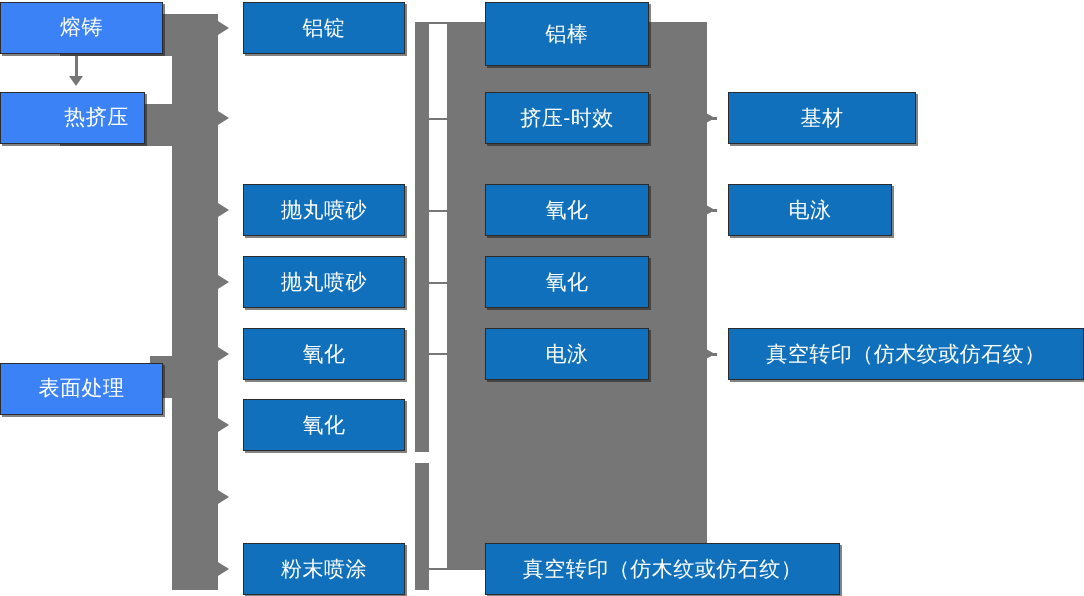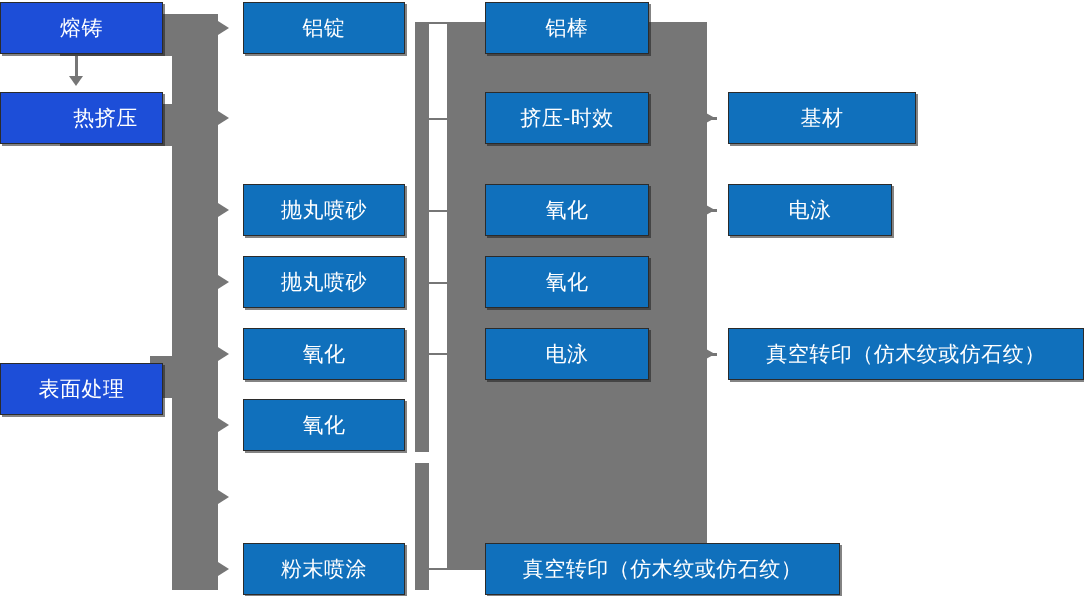--- a/index.html
+++ b/index.html
@@ -66,21 +66,21 @@
     color: #ffffff;
     display: flex;
     align-items: center;
     justify-content: center;
     font-size: 21px;
     line-height: 1.1;
     letter-spacing: 0.5px;
     white-space: nowrap;
     box-shadow: 2px 2px 0 rgba(30,30,30,0.55);
   }
-  .node.dark  { background: #1d4ed8; }
+  .node.dark  { background: #3b82f6; font-family: Liberation Serif, serif; }
   .node.light { background: #1070BC; }
 </style>
 </head>
 <body>
 
 <div id="canvas">
 
   <div class="gray" style="left:172px; top:14px; width:46px; height:576px;"></div>
 
   <div class="gray" style="left:60px; top:14px; width:130px; height:42px;"></div>
@@ -116,31 +116,31 @@
   <div class="link-line" style="left:427px; top:568px; width:22px;"></div>
 
   <div class="arrow-stem" style="left:707px; top:117px; width:10px;"></div>
   <div class="arrow-head small" style="left:706px; top:113px;"></div>
   <div class="arrow-stem" style="left:707px; top:209px; width:10px;"></div>
   <div class="arrow-head small" style="left:706px; top:205px;"></div>
   <div class="arrow-stem" style="left:707px; top:353px; width:10px;"></div>
   <div class="arrow-head small" style="left:706px; top:349px;"></div>
 
   <div class="node dark" style="left:0px; top:2px; width:163px; height:52px;">熔铸</div>
-  <div class="node dark" style="left:0px; top:92px; width:163px; height:52px;padding-left:48px;">热挤压</div>
+  <div class="node dark" style="left:0px; top:92px; width:145px; height:52px;padding-left:48px;">热挤压</div>
   <div class="node light" style="left:243px; top:2px; width:162px; height:52px;">铝锭</div>
 
   <div class="node dark" style="left:0px; top:363px; width:163px; height:52px;">表面处理</div>
   <div class="node light" style="left:243px; top:184px; width:162px; height:52px;">抛丸喷砂</div>
   <div class="node light" style="left:243px; top:256px; width:162px; height:52px;">抛丸喷砂</div>
   <div class="node light" style="left:243px; top:328px; width:162px; height:52px;">氧化</div>
   <div class="node light" style="left:243px; top:399px; width:162px; height:52px;">氧化</div>
   <div class="node light" style="left:243px; top:543px; width:162px; height:52px;">粉末喷涂</div>
 
-  <div class="node light" style="left:485px; top:2px; width:164px; height:52px;">铝棒</div>
+  <div class="node light" style="left:485px; top:2px; width:164px; height:64px;">铝棒</div>
   <div class="node light" style="left:485px; top:92px; width:164px; height:52px;">挤压-时效</div>
   <div class="node light" style="left:485px; top:184px; width:164px; height:52px;">氧化</div>
   <div class="node light" style="left:485px; top:256px; width:164px; height:52px;">氧化</div>
   <div class="node light" style="left:485px; top:328px; width:164px; height:52px;">电泳</div>
   <div class="node light" style="left:485px; top:543px; width:355px; height:52px;">真空转印（仿木纹或仿石纹）</div>
 
   <div class="node light" style="left:728px; top:92px; width:188px; height:52px;">基材</div>
   <div class="node light" style="left:728px; top:184px; width:164px; height:52px;">电泳</div>
   <div class="node light" style="left:728px; top:328px; width:356px; height:52px;">真空转印（仿木纹或仿石纹）</div>
 

